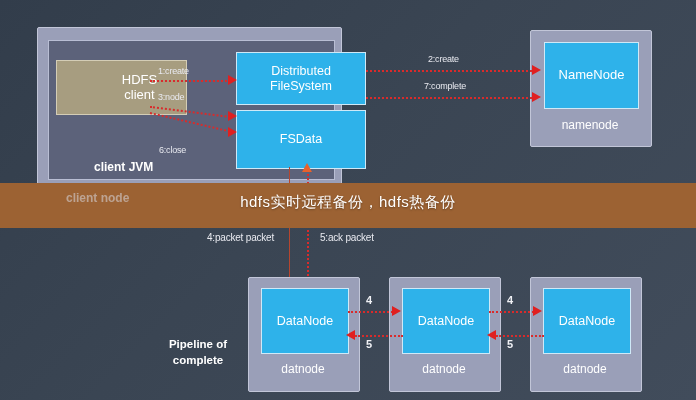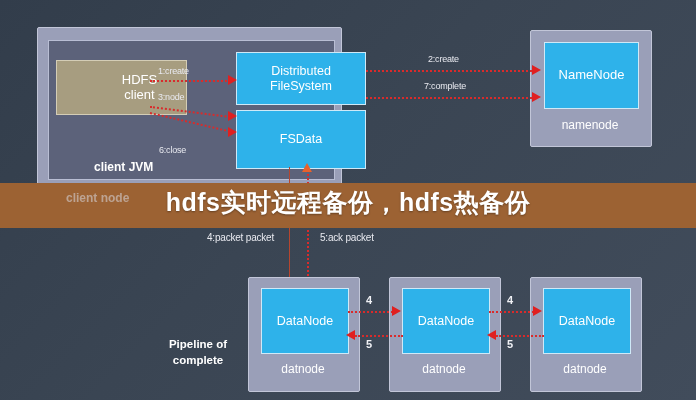--- a/index.html
+++ b/index.html
@@ -34,21 +34,21 @@
   .ar-r{border-top:5px solid transparent;border-bottom:5px solid transparent;border-left:9px solid #e02020;}
   .ar-l{border-top:5px solid transparent;border-bottom:5px solid transparent;border-right:9px solid #e02020;}
   .ar-d{border-left:6px solid transparent;border-right:6px solid transparent;border-top:10px solid #e02020;}
   .ar-u{border-left:5px solid transparent;border-right:5px solid transparent;border-bottom:9px solid #e8622c;}
 
   
   #banner{position:absolute;left:0;top:183px;width:696px;height:45px;
     background:#9c6233;z-index:50;}
   #banner-text{position:absolute;left:0;top:183px;width:696px;height:38px;
     z-index:51;display:flex;align-items:center;justify-content:center;
-    color:#ffffff;font-size:25px;font-weight:bold;letter-spacing:.5px;
+    color:#ffffff;font-size:15px;font-weight:normal;letter-spacing:.5px;
     text-shadow:0 1px 2px rgba(0,0,0,.35);}
 </style>
 </head>
 <body>
 
 <div id="stage">
 
   <div class="outer-node" style="left:37px;top:27px;width:303px;height:190px;"></div>
 
   <div class="jvm-panel" style="left:48px;top:40px;width:285px;height:138px;"></div>

